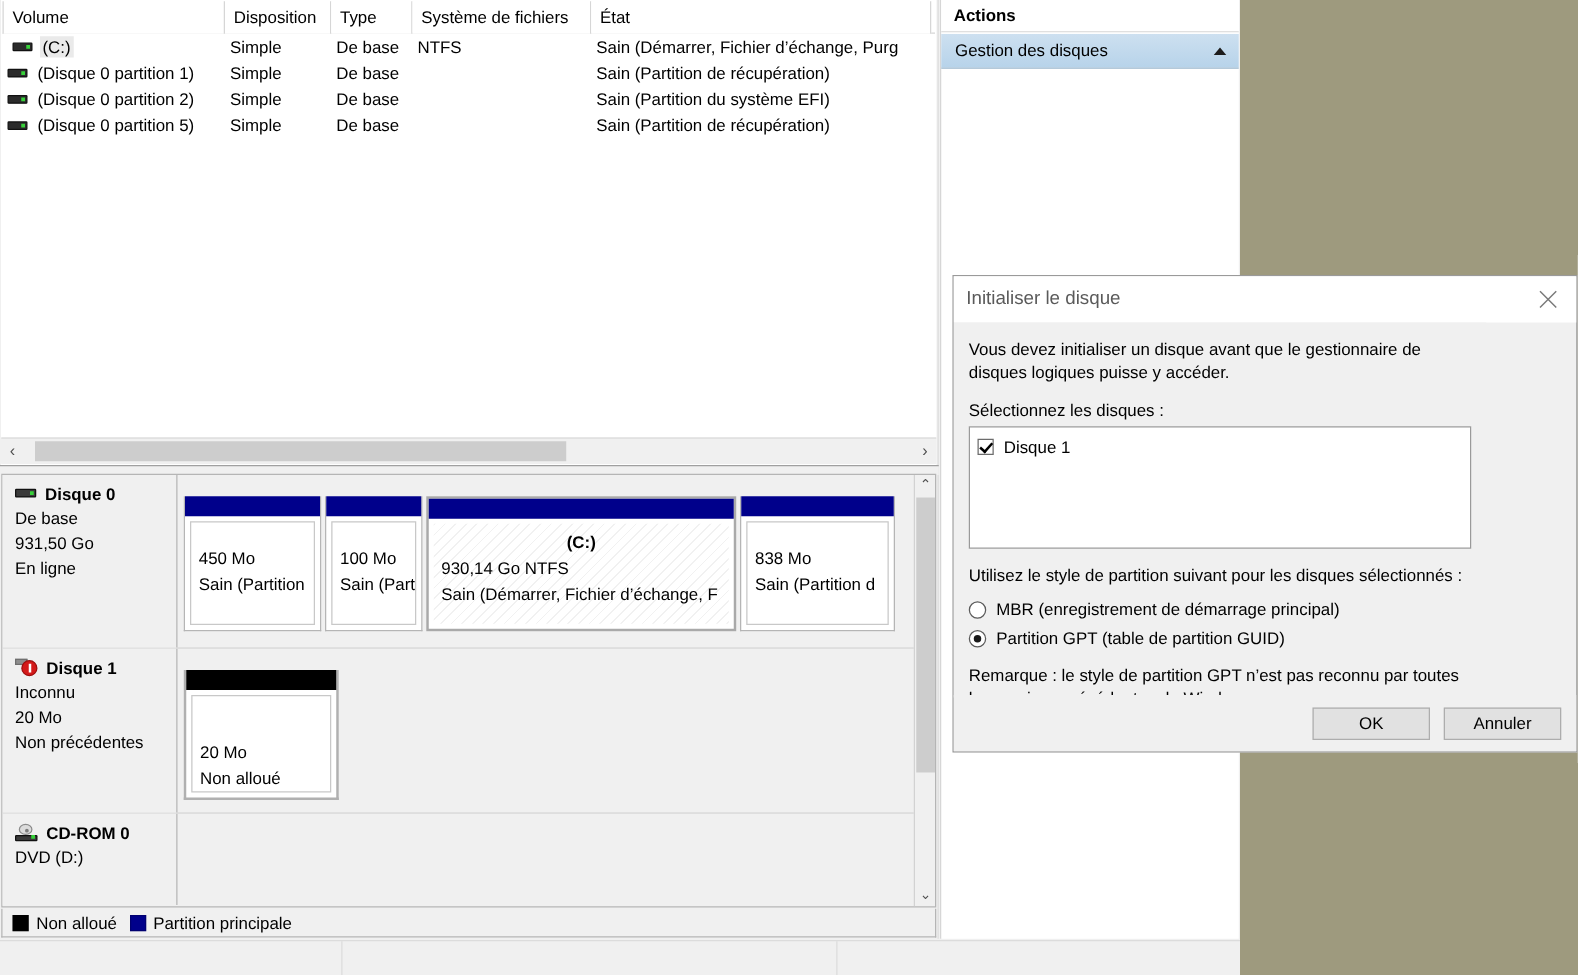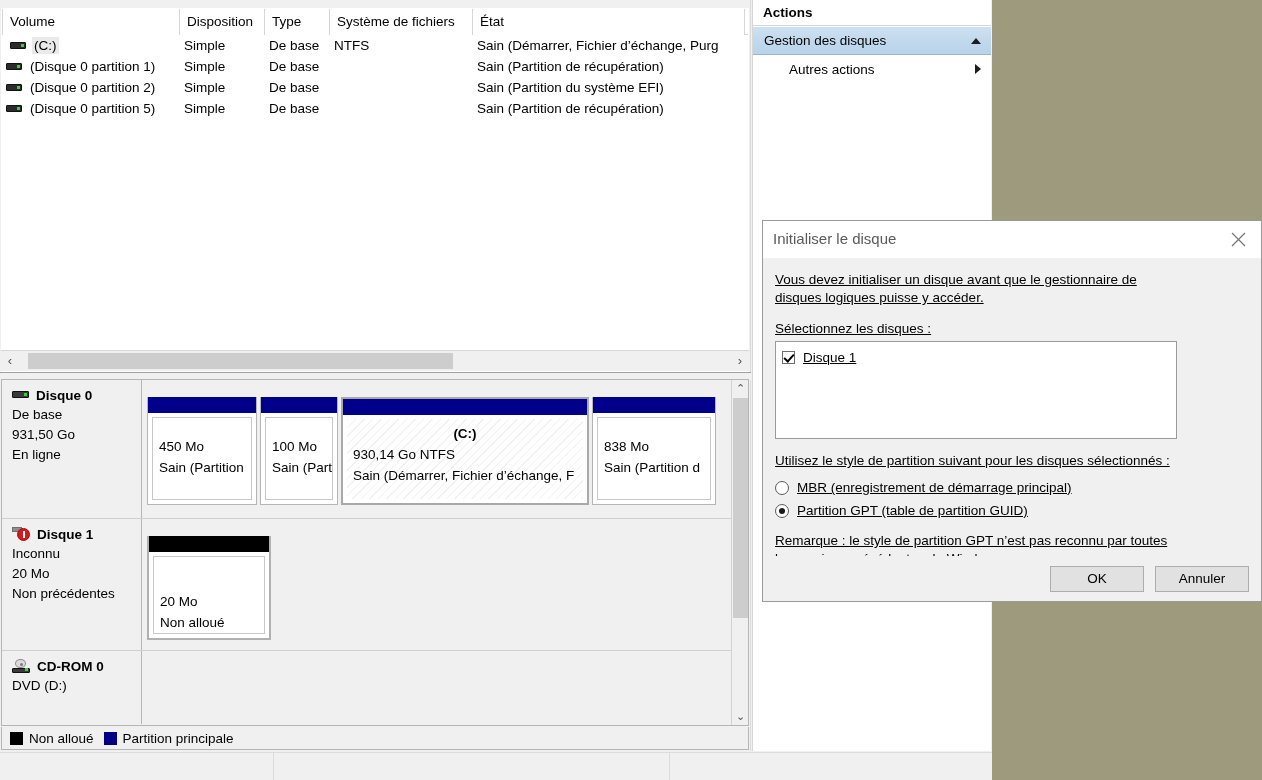--- a/index.html
+++ b/index.html
@@ -42,21 +42,21 @@
     width: 751px;
     height: 751px;
     background: #f0f0f0;
     border-right: 1px solid #dcdcdc;
     box-sizing: border-box;
   }
 
   
   #volume-list {
     position: absolute;
-    left: 1px; top: 8px;
+    left: 1px; top: 0;
     width: 748px;
     height: 374px;
     background: #ffffff;
     box-sizing: border-box;
     border: 1px solid #ffffff;
   }
 
   #volume-header {
     position: absolute;
     left: 0; top: 0;
@@ -543,21 +543,20 @@
     color: #777;
   }
   #dlg-body {
     position: absolute;
     left: 0; top: 37px;
     width: 426px;
     height: 300px;
     box-sizing: border-box;
     padding: 13px 12px 0 12px;
     background: #f0f0f0;
-    text-decoration: underline;
   }
   .dlg-text {
     font-size: 13.5px;
     line-height: 18px;
     margin: 0 0 14px 0;
   }
   .dlg-label {
     font-size: 13.5px;
     margin: 0 0 5px 0;
   }
@@ -853,24 +852,20 @@
     </div>
 
     <div id="actions-pane">
       <div id="actions-title">Actions</div>
 
       <div class="action-group">
         <span class="lbl">Gestion des disques</span>
         <span class="tri up"></span>
       </div>
 
-      <div class="action-item">
-        <span class="lbl">Autres actions</span>
-        <span class="tri right"></span>
-      </div>
     </div>
 
   </div>
 
   <div id="statusbar">
     <div class="sb-seg" style="width:274px"></div>
     <div class="sb-seg" style="width:396px"></div>
     <div class="sb-seg" style="width:322px;border-right:none"></div>
   </div>
 

